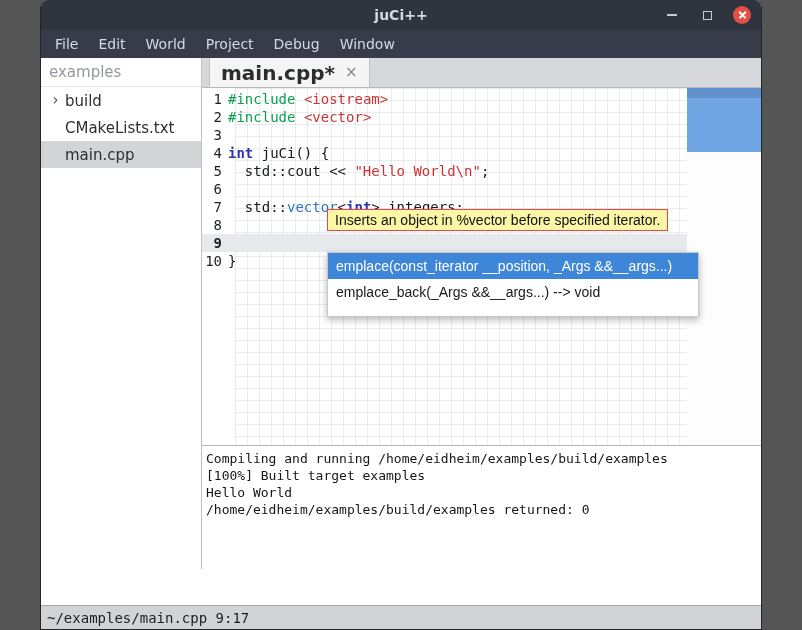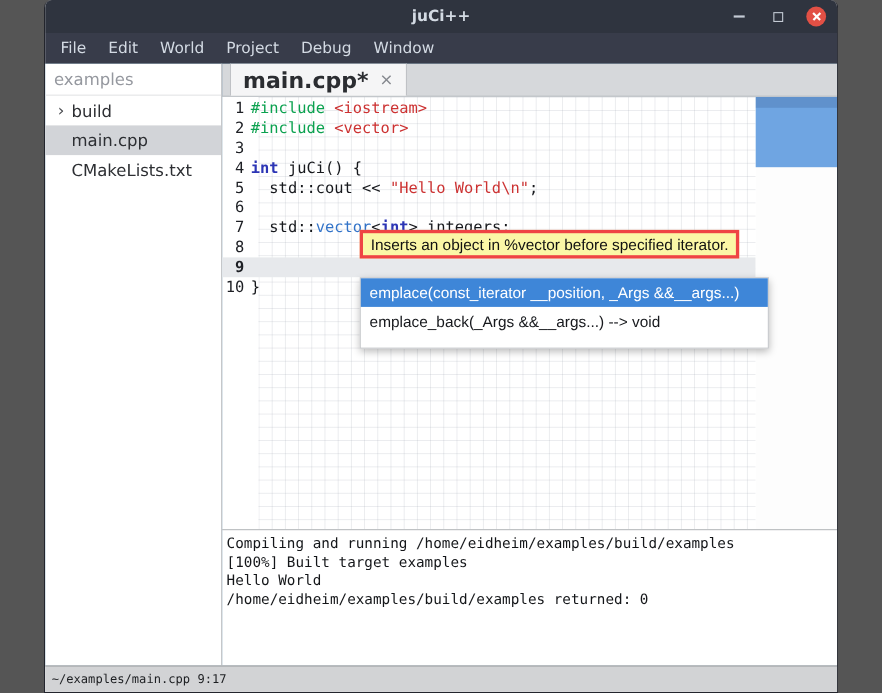--- a/index.html
+++ b/index.html
@@ -69,21 +69,21 @@
   .tok-preproc { color:var(--tok-preproc,#0ba14f); }
   .tok-string  { color:var(--tok-string,#cc3232); }
   .tok-keyword { color:var(--tok-keyword,#2c35b5); font-weight:700; }
   .tok-type    { color:var(--tok-type,#3273c8); }
   .caret { display:inline-block; width:0; height:15px; border-left:2px solid #000; vertical-align:text-bottom; margin-left:1px; }
   .minimap { position:absolute; right:0; top:0; width:74px; bottom:0; background:#fdfdfd; z-index:3; }
   .minimap-thumb { position:absolute; left:0; right:0; top:0; height:64px; background:var(--minimap,#6fa5e2); }
   .minimap-thumb .thumb-top { height:10px; background:rgba(10,30,70,0.14); }
   .tooltip {
     position:absolute; left:125px; top:121px; z-index:5;
-    background:var(--tooltip-bg,#fbf7a6); border:3px solid #ef4444;
+    background:var(--tooltip-bg,#fbf7a6); border:1px solid #ef4444;
     font-family:"Liberation Sans", sans-serif; font-size:14px; color:#111;
     padding:2px 7px; white-space:nowrap;
   }
   .completion {
     position:absolute; left:125px; top:164px; width:372px; z-index:6;
     background:#fff; border:1px solid #c6c8cb; box-shadow:0 3px 7px rgba(0,0,0,0.28);
     font-family:"Liberation Sans", sans-serif; font-size:14px; padding-bottom:11px;
   }
   .comp-item { padding:5px 8px; color:#17191d; white-space:nowrap; overflow:hidden; }
   .comp-item.selected { background:var(--selection,#3e86d8); color:#fff; }
@@ -91,21 +91,21 @@
   .terminal {
     height:124px; flex:0 0 124px; border-top:1px solid #b3b5b9; background:#fff;
     font-family:"DejaVu Sans Mono", monospace; font-size:13px; color:#141619;
     padding:4px 0 0 4px; overflow:hidden;
   }
   .term-line { height:17px; line-height:17px; white-space:pre; }
   
   .statusbar {
     height:24px; flex:0 0 24px; background:#d2d3d5; border-top:1px solid #a3a5a8;
     display:flex; align-items:center; padding-left:6px;
-    font-family:"DejaVu Sans Mono", monospace; font-size:11px; color:#1c1e21;
+    font-family:"DejaVu Sans Mono", monospace; font-size:14px; color:#1c1e21;margin-top:36px;
   }
 </style>
 </head>
 <body>
 
 <div class="window">
   <div class="titlebar">
     <div class="title">juCi++</div>
     <div class="controls">
       <div class="ctl">
@@ -131,25 +131,25 @@
     </div>
 
   <div class="main">
     <div class="sidebar">
       <div class="sidebar-header">examples</div>
       <div class="tree">
           <div class="tree-item">
             <span class="expander">›</span>
             <span class="tree-label">build</span>
           </div>
+          <div class="tree-item">
+            <span class="tree-label indent">CMakeLists.txt</span>
+          </div>
           <div class="tree-item selected">
             <span class="tree-label indent">main.cpp</span>
-          </div>
-          <div class="tree-item">
-            <span class="tree-label indent">CMakeLists.txt</span>
           </div>
         </div>
     </div>
 
     <div class="right">
       <div class="tabbar">
         <div class="tab">
           <span class="tab-label">main.cpp*</span>
           <span class="tab-close">×</span>
         </div>

